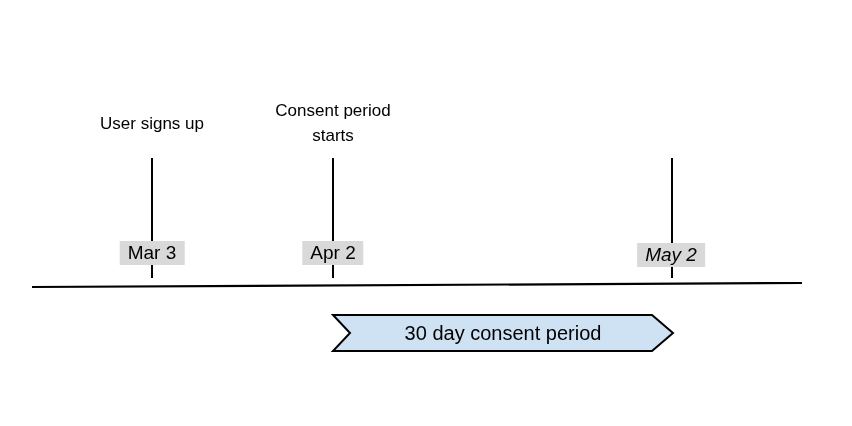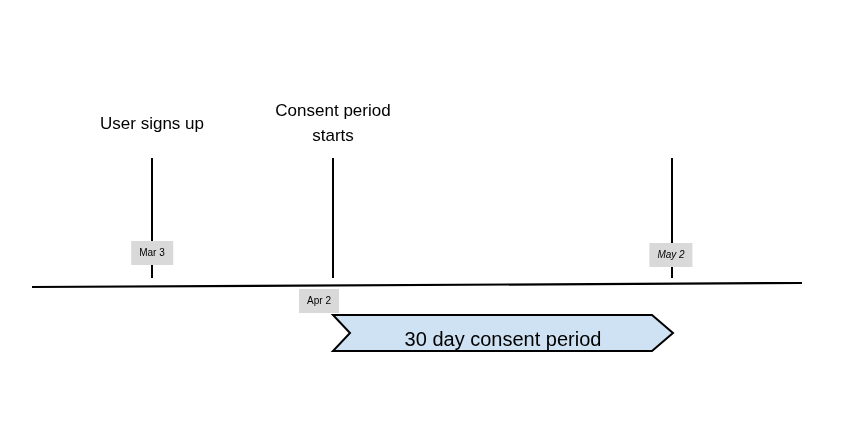--- a/index.html
+++ b/index.html
@@ -49,42 +49,41 @@
   .marker-line.ev0 { left: 151px; }
   .marker-line.ev1 { left: 332px; }
   .marker-line.ev2 { left: 671px; }
   .date-badge {
     position: absolute;
     top: 241px;
     height: 24px;
     line-height: 24px;
     padding: 0 8px;
     background: #d9d9d9;
-    font-size: 10px;
+    font-size: 19px;
     white-space: nowrap;
     transform: translateX(-50%);
     z-index: 4;
     text-align: center;
   }
   .date-badge.ev0 { left: 152px; }
-  .date-badge.ev1 { left: 319px; margin-top: 48px; }
+  .date-badge.ev1 { left: 333px; }
   .date-badge.ev2 { left: 671px; top: 243px; font-style: italic; }
   .period-label {
     position: absolute;
     left: 333px;
     top: 321px;
     width: 340px;
     height: 24px;
     display: flex;
     align-items: center;
     justify-content: center;
     font-size: 20px;
     z-index: 3;
     white-space: nowrap;
-    margin-top: 6px;
   }
 </style>
 </head>
 <body>
 
 <div class="canvas">
 
   <svg class="svg-layer" viewBox="0 0 852 426" xmlns="http://www.w3.org/2000/svg" aria-hidden="true">
 
     <line x1="32" y1="287" x2="802" y2="283" stroke-width="2.2" stroke="#000000"></line>

